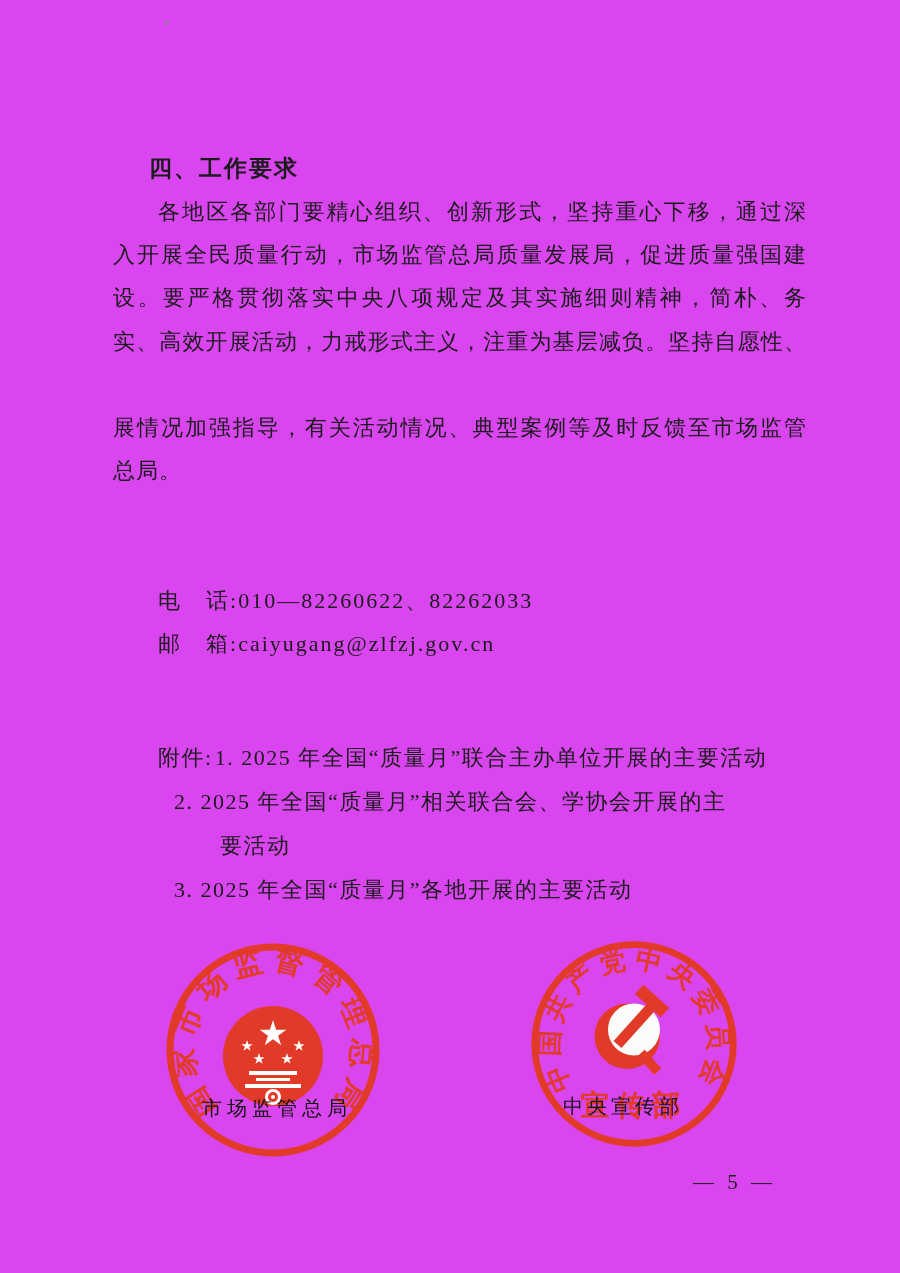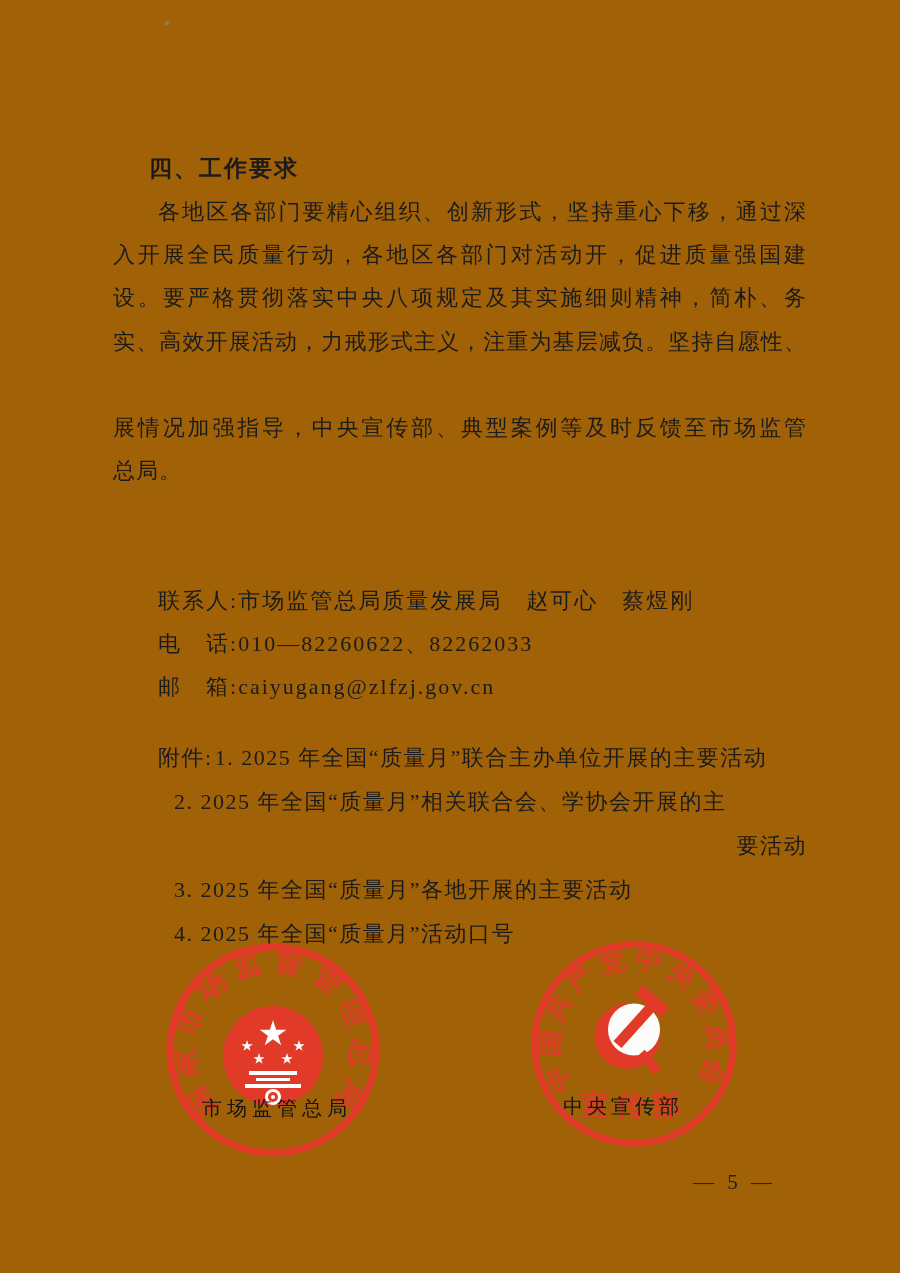--- a/index.html
+++ b/index.html
@@ -1,18 +1,18 @@
 <!DOCTYPE html>
 <html><head>
 <meta charset="utf-8">
 <style>
   html,body { margin:0; padding:0; background:#e9e9e9; }
   .page {
     position:relative; width:900px; height:1273px; margin:0 auto;
-    background:#a16207; overflow:hidden;
+    background:#d946ef; overflow:hidden;
     font-family:"Liberation Serif","DejaVu Serif",serif; color:#1b1b1b;
   }
   .speck { position:absolute; left:165px; top:21px; width:4px; height:4px;
     background:#8a8a8a; border-radius:50%; opacity:.7; }
   .heading {
     position:absolute; left:103px; top:147px; width:694px;
     font-family:"Liberation Sans","DejaVu Sans",sans-serif;
     font-weight:bold; font-size:23px; line-height:43px;
     letter-spacing:2px; text-indent:46px; white-space:nowrap;
   }
@@ -21,21 +21,21 @@
   .just { white-space:normal; text-align:justify; text-align-last:justify; }
   .indent { text-indent:45px; }
   .p1 { top:190px; }
   .p2 { top:406px; }
   .contacts { top:579px; }
   .contacts .line { letter-spacing:2px; }
   .attach { top:736px; }
   .attach .line { height:44px; line-height:44px; letter-spacing:1.5px; }
   .attach .item-first { display:inline; margin-left:2px; }
   .ind-item { padding-left:61px; }
-  .ind-cont { padding-left:107px;text-align:right; }
+  .ind-cont { padding-left:107px; }
   .seal { position:absolute; z-index:2; }
   .seal-left { left:163px; top:940px; }
   .seal-right { left:528px; top:938px; }
   .signature {
     position:absolute; z-index:3; color:#141414;
     font-size:20px; white-space:nowrap;
     font-family:Liberation Sans, sans-serif;
   }
   .sig-left  { left:202px; top:1095px; letter-spacing:5px; }
   .sig-right { left:563px; top:1093px; letter-spacing:4px; }
@@ -49,50 +49,46 @@
 <body>
 
 <div class="page">
 
   <div class="speck"></div>
 
   <div class="heading">四、工作要求</div>
 
   <div class="para p1">
     <div class="line just indent">各地区各部门要精心组织、创新形式，坚持重心下移，通过深</div>
-    <div class="line just">入开展全民质量行动，各地区各部门对活动开，促进质量强国建</div>
+    <div class="line just">入开展全民质量行动，市场监管总局质量发展局，促进质量强国建</div>
     <div class="line just">设。要严格贯彻落实中央八项规定及其实施细则精神，简朴、务</div>
     <div class="line just">实、高效开展活动，力戒形式主义，注重为基层减负。坚持自愿性、</div>
   </div>
 
   <div class="para p2">
-    <div class="line just">展情况加强指导，中央宣传部、典型案例等及时反馈至市场监管</div>
+    <div class="line just">展情况加强指导，有关活动情况、典型案例等及时反馈至市场监管</div>
     <div class="line">总局。</div>
   </div>
 
   <div class="para contacts">
-    <div class="line indent">
-      <span>联系人:</span><span>市场监管总局质量发展局　赵可心　蔡煜刚</span>
-    </div>
     <div class="line indent">
       <span>电　话:</span><span>010—82260622、82262033</span>
     </div>
     <div class="line indent">
       <span>邮　箱:</span><span>caiyugang@zlfzj.gov.cn</span>
     </div>
   </div>
 
   <div class="para attach">
     <div class="line indent">
       <span>附件:</span><span class="item-first">1. 2025 年全国“质量月”联合主办单位开展的主要活动</span>
     </div>
     <div class="line ind-item">2. 2025 年全国“质量月”相关联合会、学协会开展的主</div>
     <div class="line ind-cont">要活动</div>
     <div class="line ind-item">3. 2025 年全国“质量月”各地开展的主要活动</div>
-    <div class="line ind-item">4. 2025 年全国“质量月”活动口号</div>
   </div>
 
   <svg class="seal seal-left" width="220" height="220" viewBox="0 0 220 220">
     <circle cx="110" cy="110" r="103" fill="none" stroke="#e23a28" stroke-width="7"></circle>
     <path id="arcL" d="M 53.4 166.6 A 80 80 0 1 1 166.6 166.6" fill="none"></path>
     <text font-size="29" fill="#e23a28" letter-spacing="9" text-anchor="middle">
       <textPath href="#arcL" startOffset="50%">国家市场监督管理总局</textPath>
     </text>
     <g>
       <circle cx="110" cy="116" r="50" fill="#e23a28"></circle>

